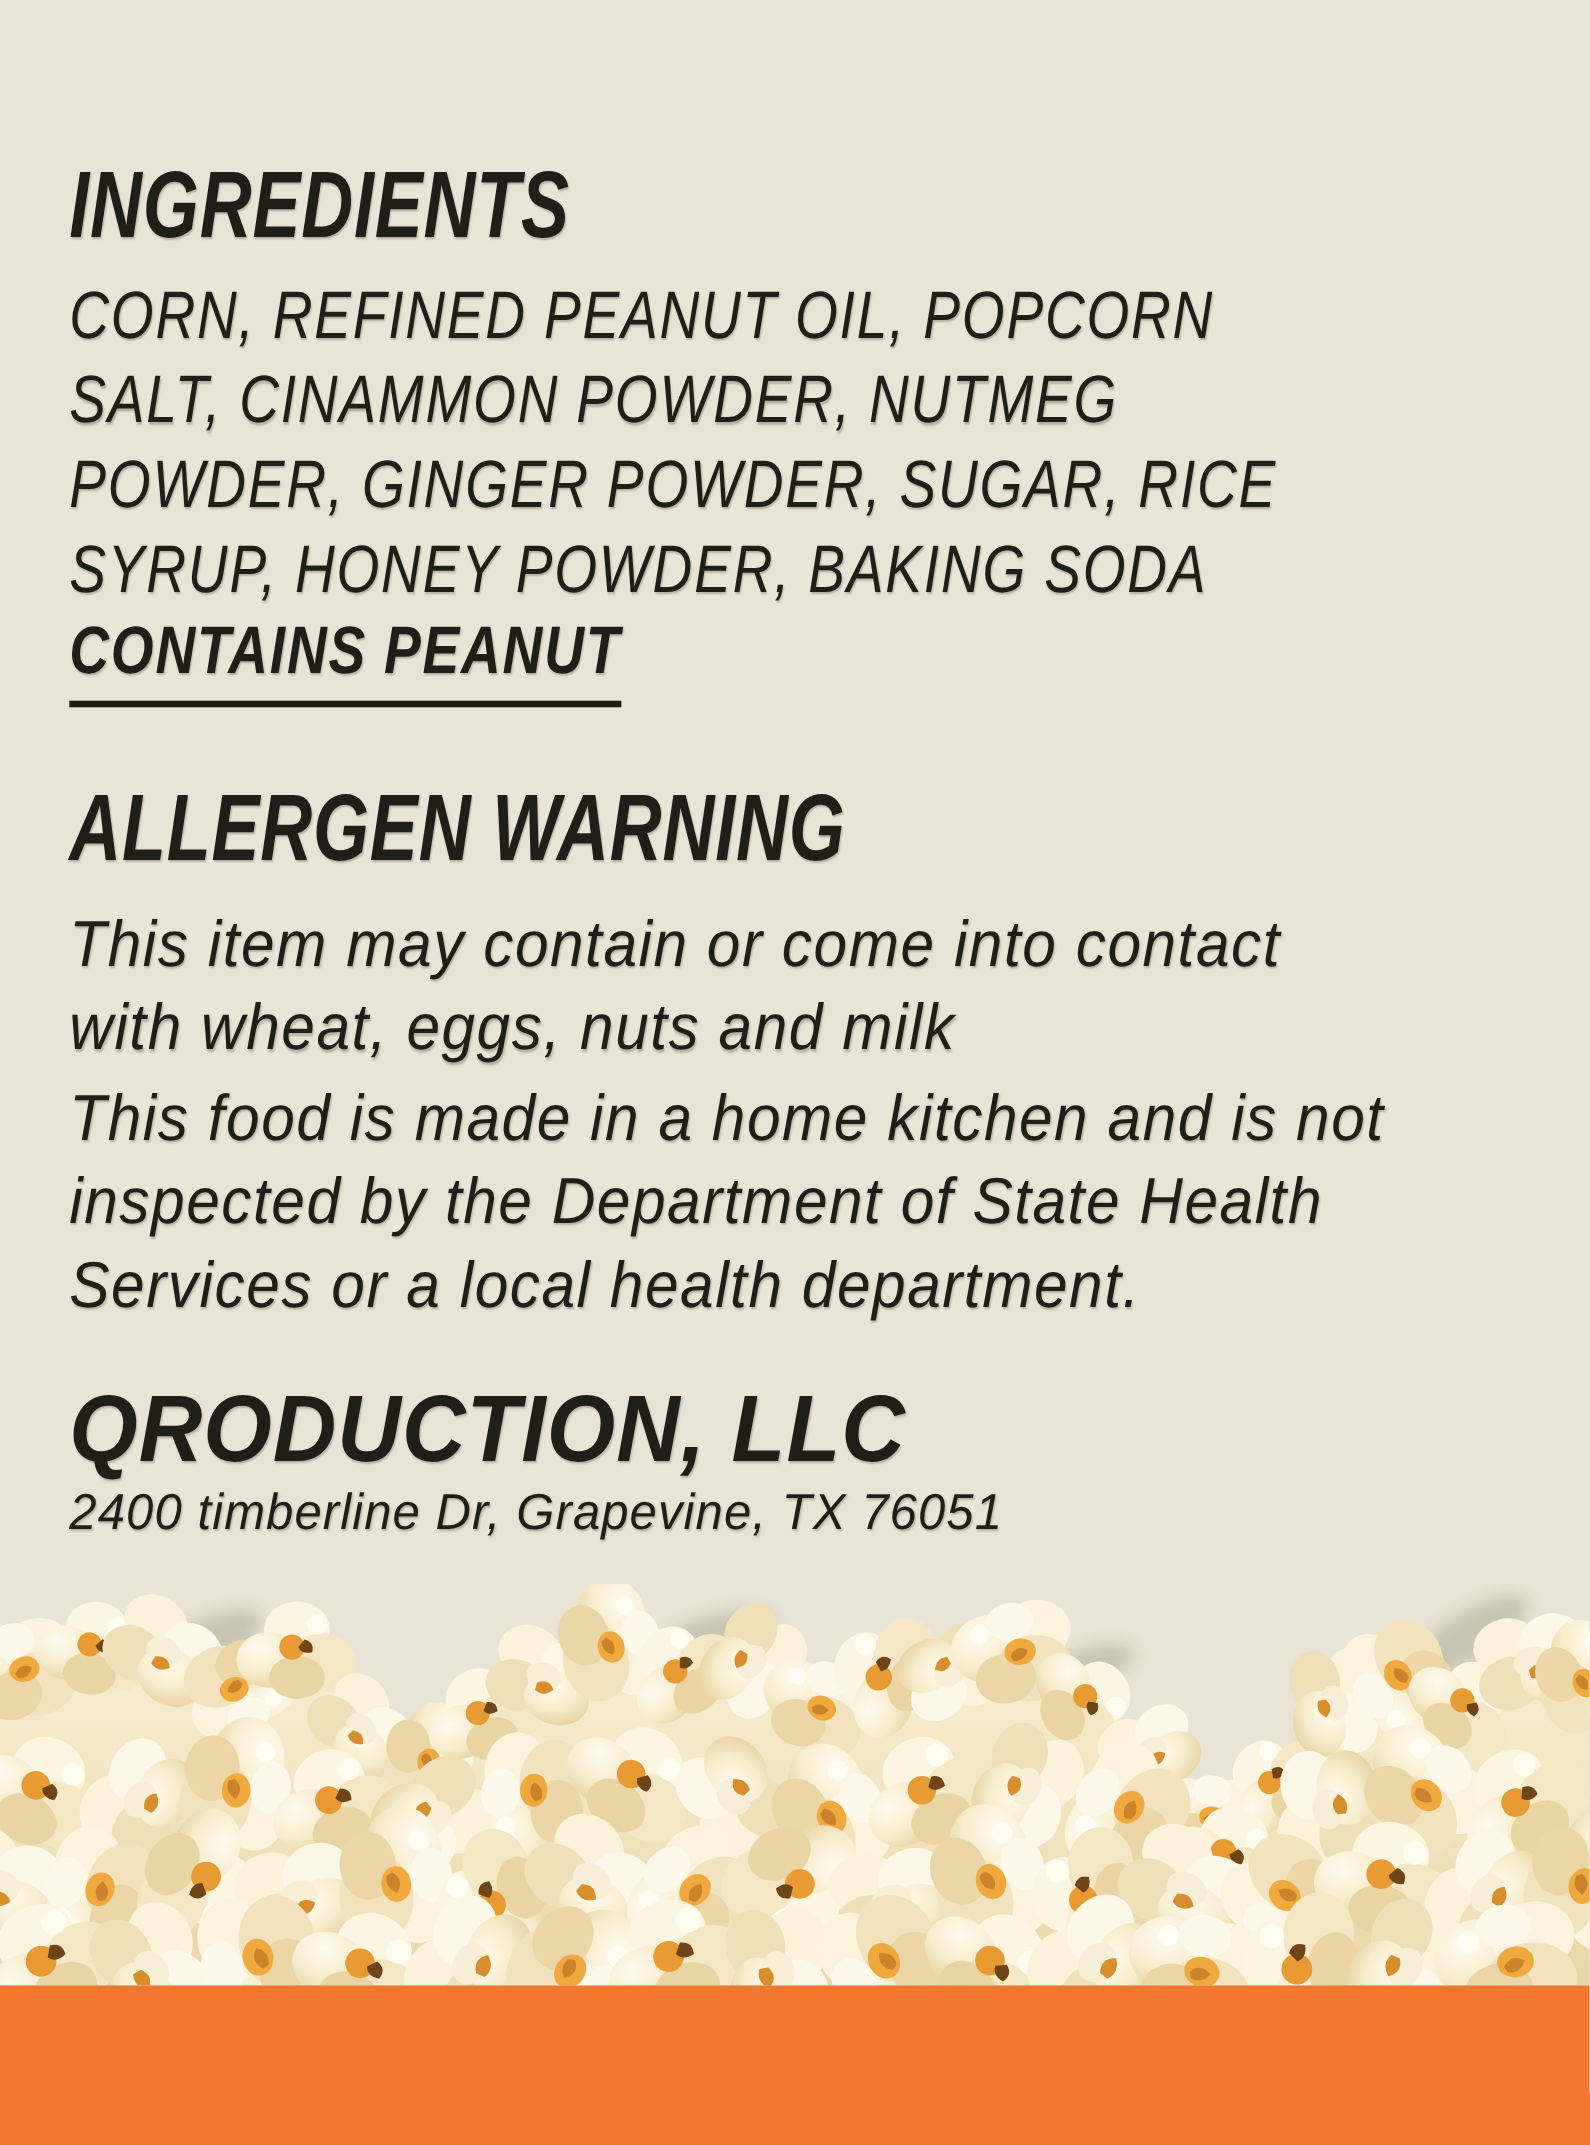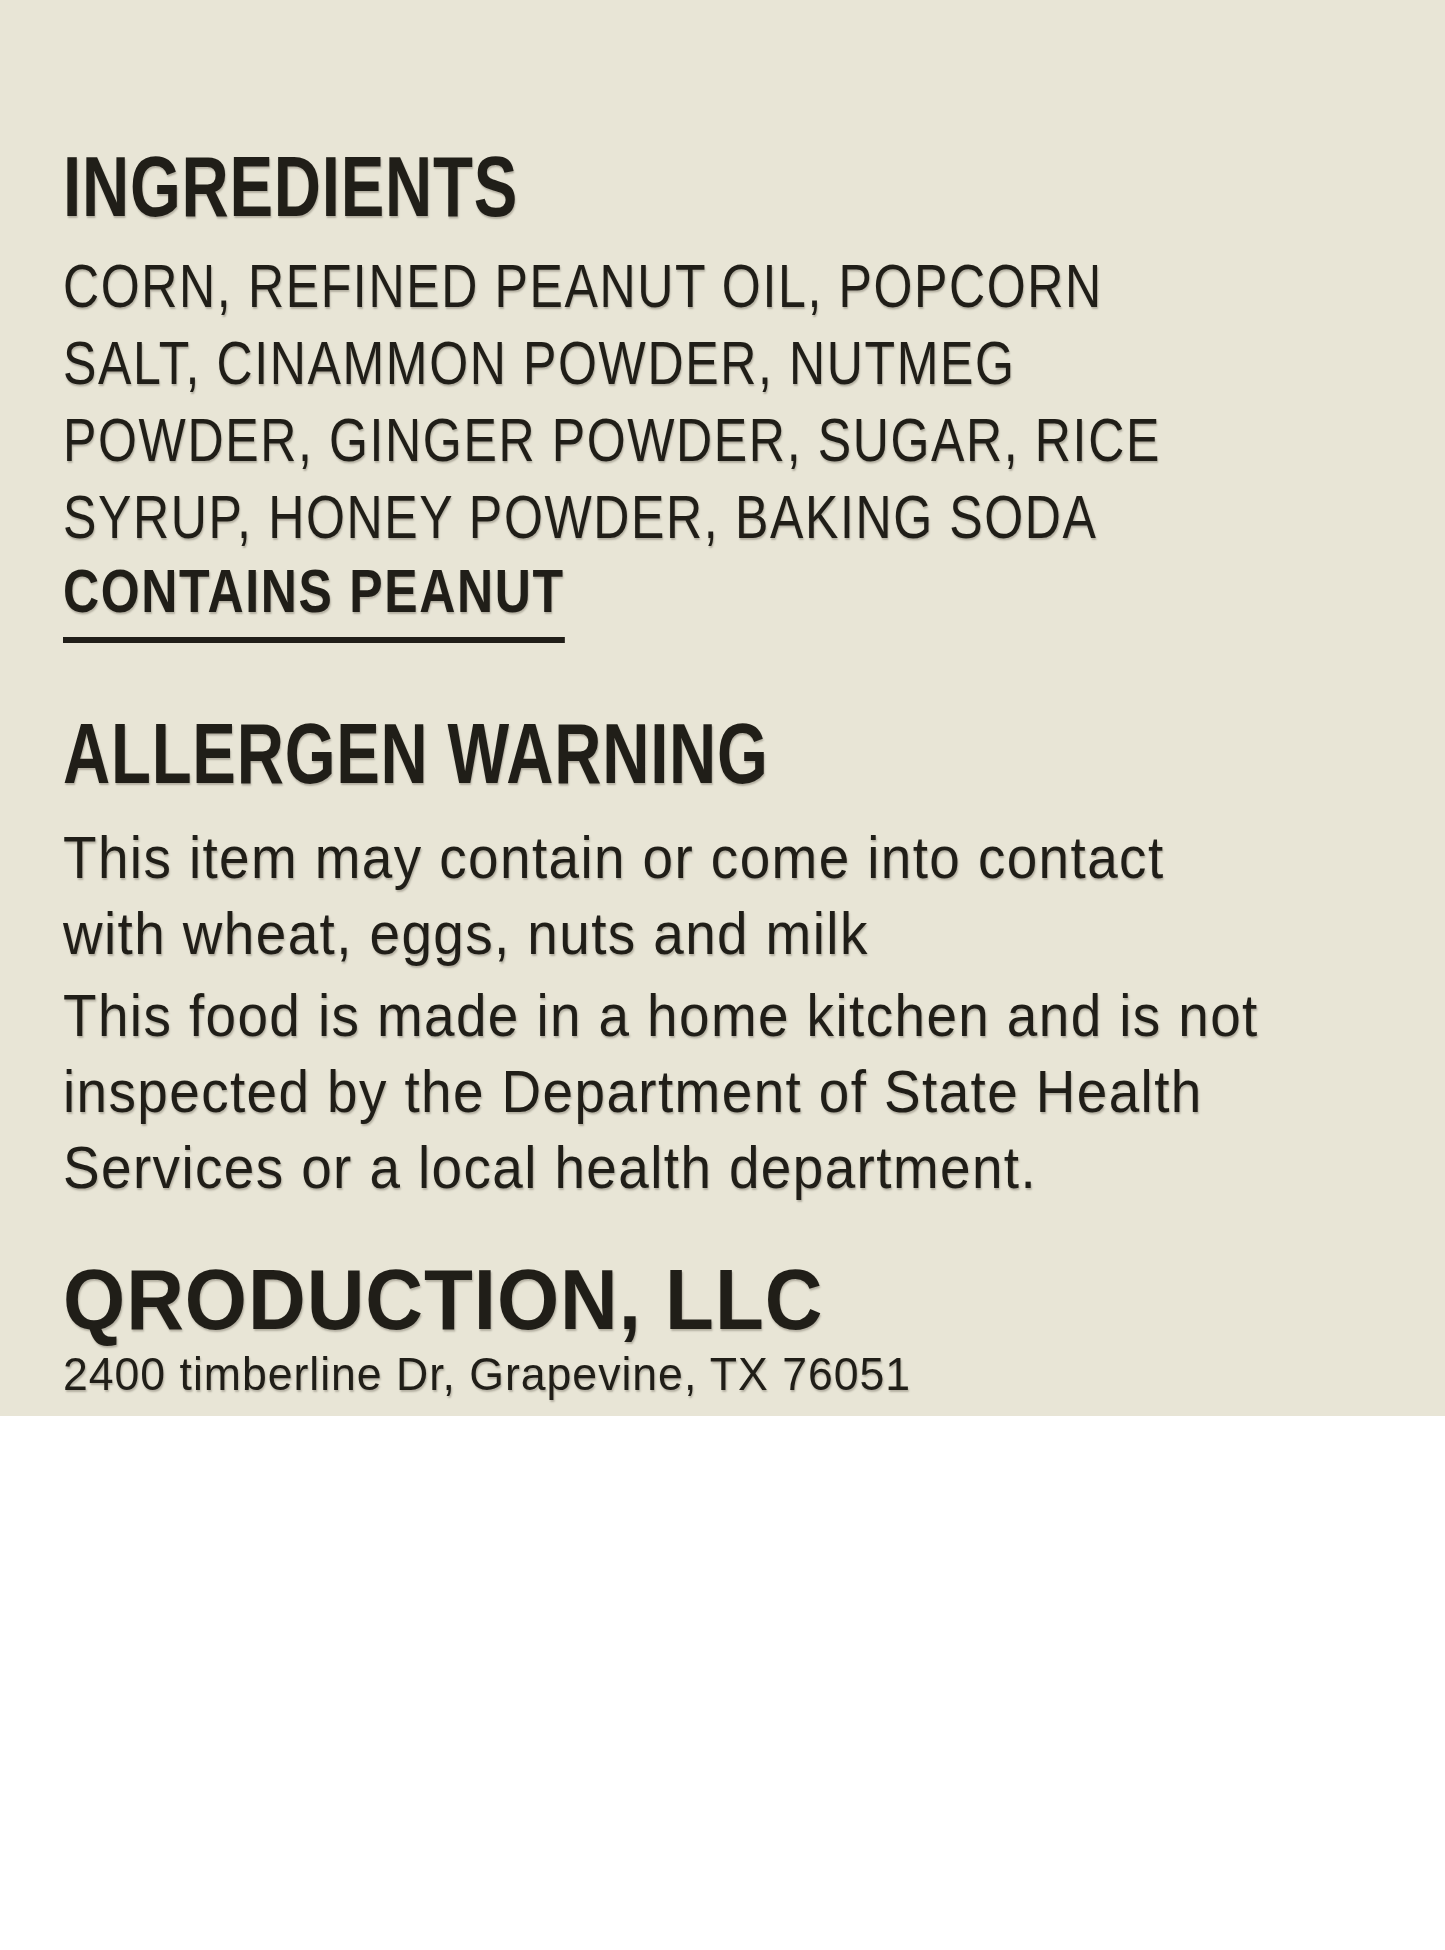--- a/index.html
+++ b/index.html
@@ -5,23 +5,24 @@
   :root{
     --bg:#e8e5d6;
     --ink:#201e18;
     --orange:#f1782e;
   }
   *{margin:0;padding:0;box-sizing:border-box;}
   html,body{background:#fff;}
   body{font-family:"Liberation Sans","DejaVu Sans",sans-serif;}
   .page{
     position:relative;
-    width:1445px;height:1416px;
+    width:1445px;height:1950px;
     background:var(--bg);
     overflow:hidden;
+    font-style:italic;
   }
   .txt{color:var(--ink);text-shadow:1px 2px 2px rgba(45,40,28,.28);}
   .h{
     position:absolute;left:63px;
     font-weight:bold;font-size:86px;line-height:86px;
     letter-spacing:1px;white-space:nowrap;
     transform:scaleX(.76);transform-origin:left top;
   }
   .h.producer{transform:scaleX(.93);}
   .ing-body{

